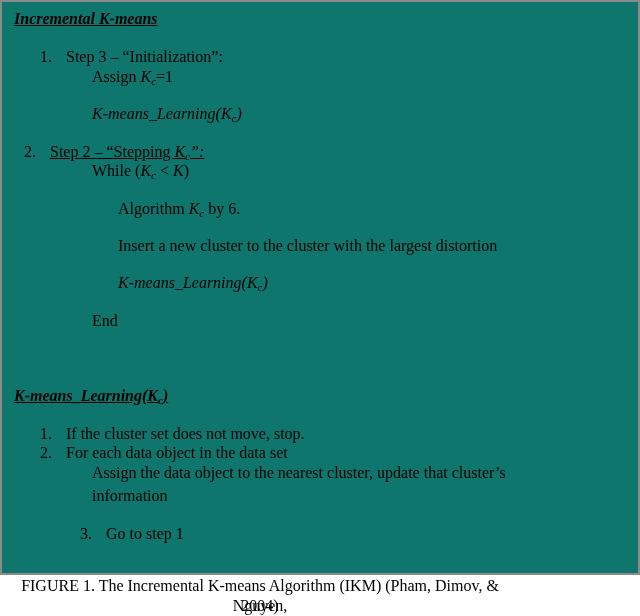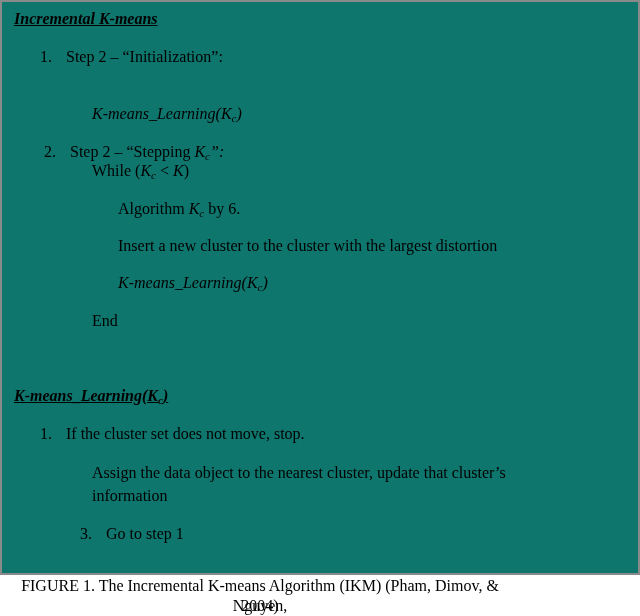--- a/index.html
+++ b/index.html
@@ -54,27 +54,30 @@
     }
   </style>
 </head>
 <body>
 
 <div class="figure-box">
 
   <div class="line heading" style="left:12px; top:8px;">Incremental K-means</div>
 
   <div class="line" style="left:38px; top:46px;">
-    <span class="num">1.</span><span>Step 2 – “Initialization”:</span>
+    <span class="num">1.</span><span>Step 3 – “Initialization”:</span>
+  </div>
+  <div class="line" style="left:90px; top:66px;">
+    <span>Assign </span><span class="it">K</span><span class="it sub">c</span><span>=1</span>
   </div>
   <div class="line it" style="left:90px; top:103px;">
     <span>K-means_Learning(K</span><span class="sub">c</span><span>)</span>
   </div>
 
-  <div class="line" style="left:42px; top:141px;">
+  <div class="line" style="left:22px; top:141px;text-decoration:underline;">
     <span class="num">2.</span><span>Step 2 – “Stepping </span><span class="it">K</span><span class="it sub">c</span><span class="it">”:</span>
   </div>
   <div class="line" style="left:90px; top:160px;">
     <span>While (</span><span class="it">K</span><span class="it sub">c</span><span> &lt; </span><span class="it">K</span><span>)</span>
   </div>
   <div class="line" style="left:116px; top:198px;">
     <span>Algorithm </span><span class="it">K</span><span class="it sub">c</span><span> by 6.</span>
   </div>
   <div class="line" style="left:116px; top:235px;">Insert a new cluster to the cluster with the largest distortion</div>
   <div class="line it" style="left:116px; top:272px;">
@@ -82,20 +85,23 @@
   </div>
   <div class="line" style="left:90px; top:310px;">End</div>
 
   <div class="line heading" style="left:12px; top:385px;">
     <span>K-means_Learning(K</span><span class="sub">c</span><span>)</span>
   </div>
 
   <div class="line" style="left:38px; top:423px;">
     <span class="num">1.</span><span>If the cluster set does not move, stop.</span>
   </div>
+  <div class="line" style="left:38px; top:442px;">
+    <span class="num">2.</span><span>For each data object in the data set</span>
+  </div>
   <div class="line" style="left:90px; top:462px;">Assign the data object to the nearest cluster, update that cluster’s</div>
   <div class="line" style="left:90px; top:485px;">information</div>
   <div class="line" style="left:38px; top:523px;margin-left:40px;">
     <span class="num">3.</span><span>Go to step 1</span>
   </div>
 </div>
 
 <div class="caption" style="top:576px;">FIGURE 1. The Incremental K-means Algorithm (IKM)  (Pham, Dimov, &amp; Nguyen,</div>
 <div class="caption" style="top:596px;">2004)</div>
 

